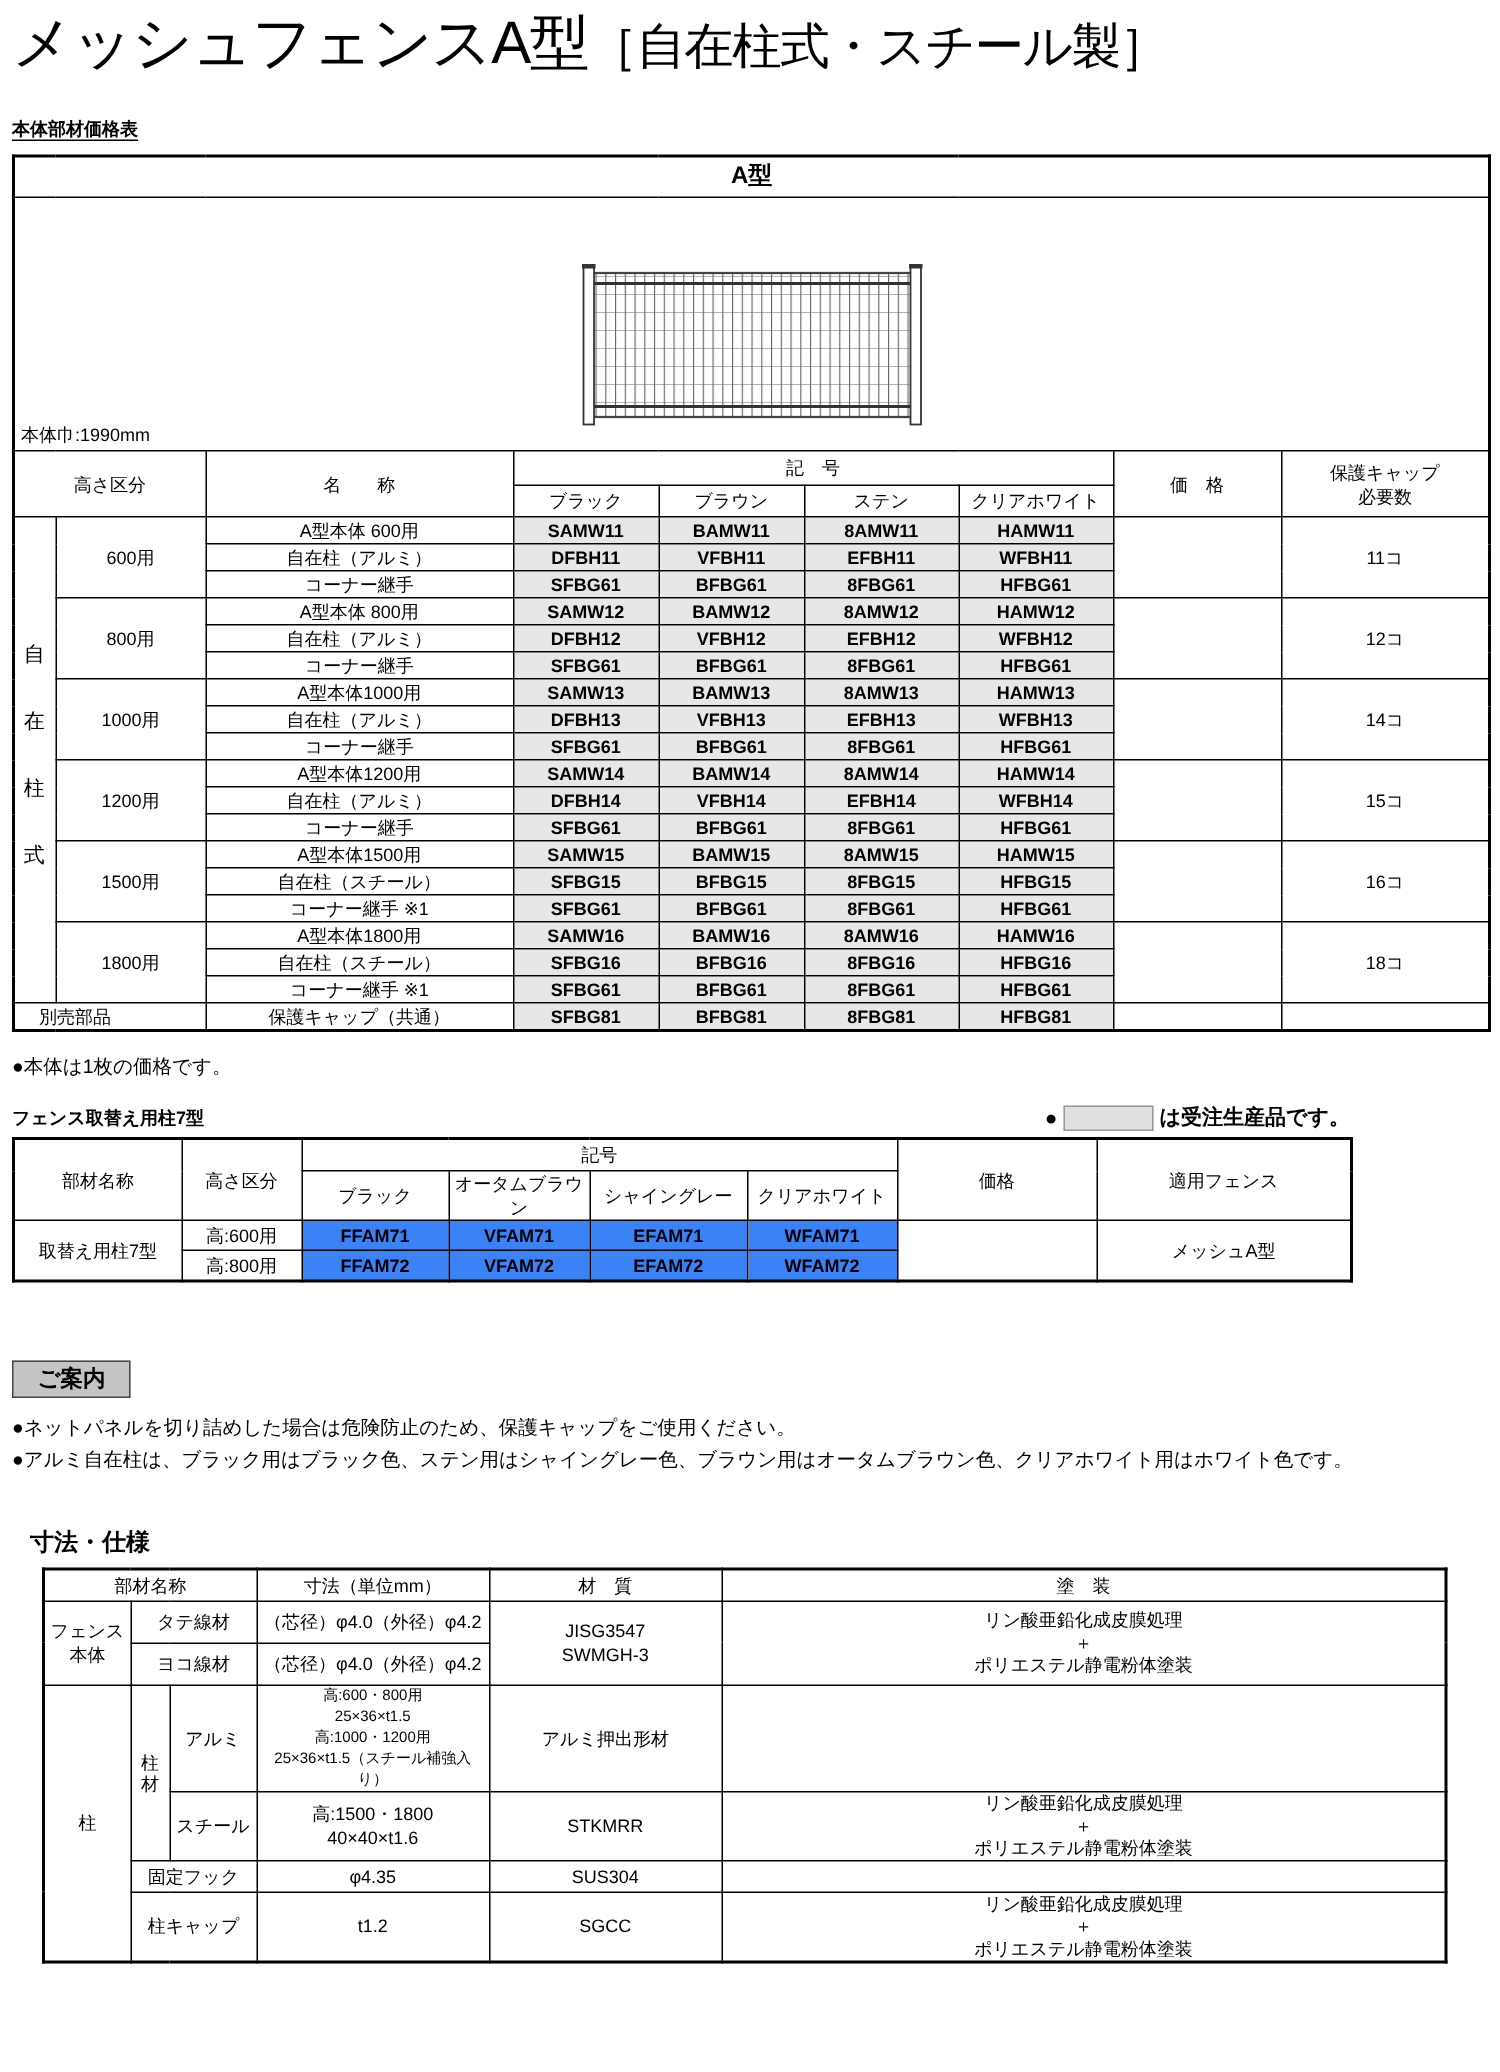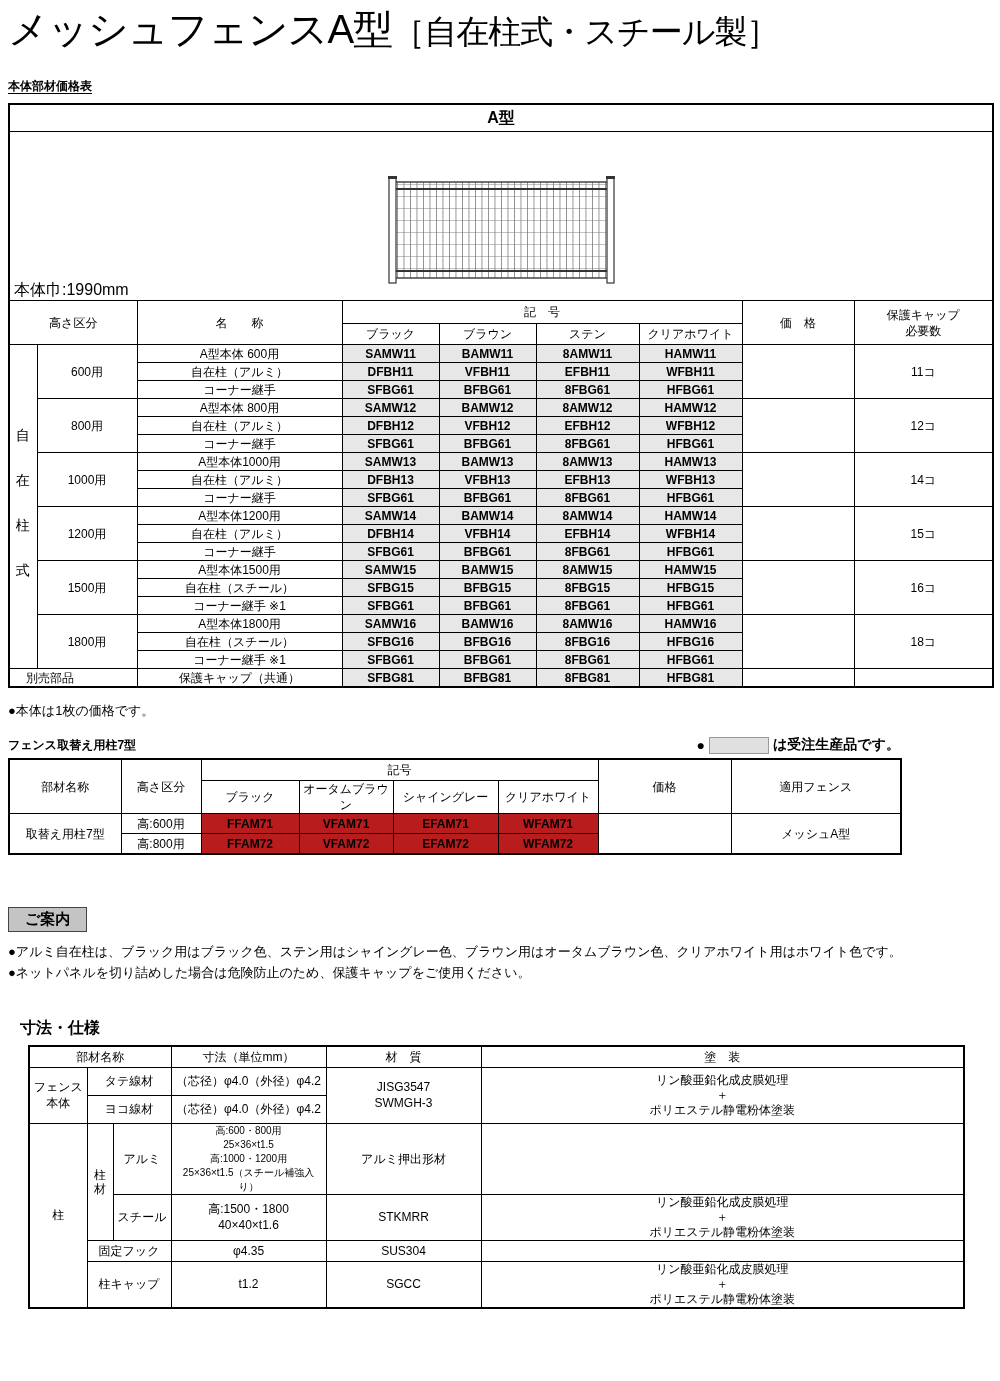--- a/index.html
+++ b/index.html
@@ -18,34 +18,34 @@
     text-align:center;vertical-align:middle;padding:0 2px;overflow:hidden;
     line-height:16px;}
   .pre{white-space:pre-line;}
 
   
   .t1{width:984px;border:2px solid #000;margin-top:4px;padding-left:16px;}
   .t1 .model-h{height:26px;font-size:16px;font-weight:bold;}
   .t1 .img-cell{height:168px;position:relative;padding:0;}
   .fence-wrap{display:flex;justify-content:center;align-items:flex-end;
     height:100%;box-sizing:border-box;padding-bottom:10px;}
-  .body-width{position:absolute;left:4px;bottom:2px;font-size:16px;}
+  .body-width{position:absolute;left:4px;bottom:2px;font-size:12px;}
   .t1 .hr1 th{height:22px;}
   .t1 .hr2 th{height:20px;}
   .t1 .gr td{height:17px;}
   .side-v{writing-mode:vertical-rl;text-align:center;font-size:14px;
     letter-spacing:3.2em;padding:6px 0;}
   .code{font-weight:bold;background:#e7e7e7;}
   .bcell{text-align:left;padding-left:16px;}
 
   
   .t2{width:892px;border:2px solid #000;margin-top:4px;}
   .t2 th{height:20px;}
   .t2 td{height:19px;}
-  .t2 .code{font-weight:bold;background:#b91c1c;}
+  .t2 .code{font-weight:bold;background:#3b82f6;}
 
   .sec2-row{display:flex;justify-content:space-between;align-items:flex-end;
     width:892px;margin-top:16px;}
   .sec2-row .sec-heading{margin:0;}
   .legend{display:flex;align-items:center;gap:4px;font-size:14px;font-weight:bold;}
   .legend .swatch{display:inline-block;width:58px;height:15px;
     background:#e0e0e0;border:1px solid #999;}
 
   .unit-note{font-size:13px;margin-top:14px;}
 
@@ -345,22 +345,22 @@
       <td class="code">VFAM72</td>
       <td class="code">EFAM72</td>
       <td class="code">WFAM72</td>
     </tr>
   </tbody>
     </table>
 
   <div class="guide">
     <span class="guide-box">ご案内</span>
     <div class="guide-notes">
+      <div>●ネットパネルを切り詰めした場合は危険防止のため、保護キャップをご使用ください。</div>
       <div>●アルミ自在柱は、ブラック用はブラック色、ステン用はシャイングレー色、ブラウン用はオータムブラウン色、クリアホワイト用はホワイト色です。</div>
-      <div>●ネットパネルを切り詰めした場合は危険防止のため、保護キャップをご使用ください。</div>
     </div>
   </div>
 
   <div class="spec-heading">寸法・仕様</div>
 
   <table class="t3">
     <colgroup>
       <col style="width:58px">
         <col style="width:26px">
         <col style="width:58px">

